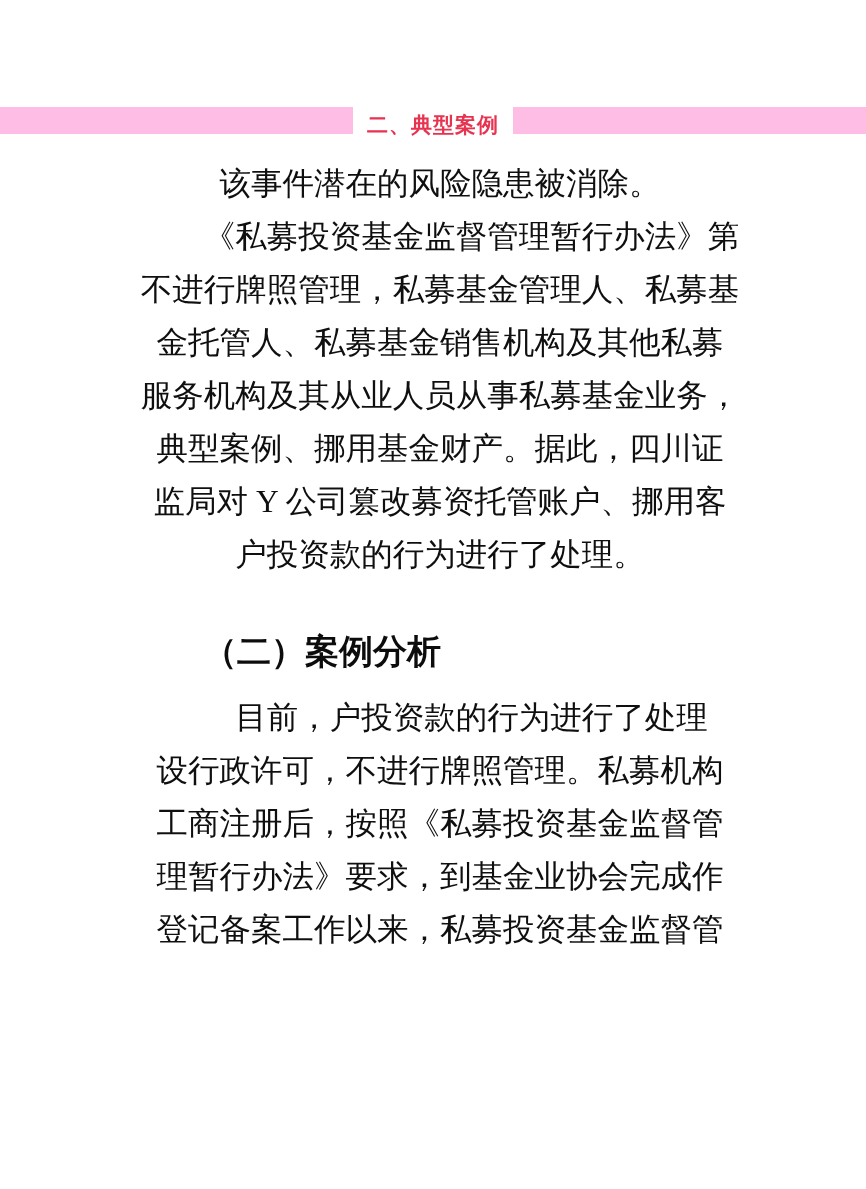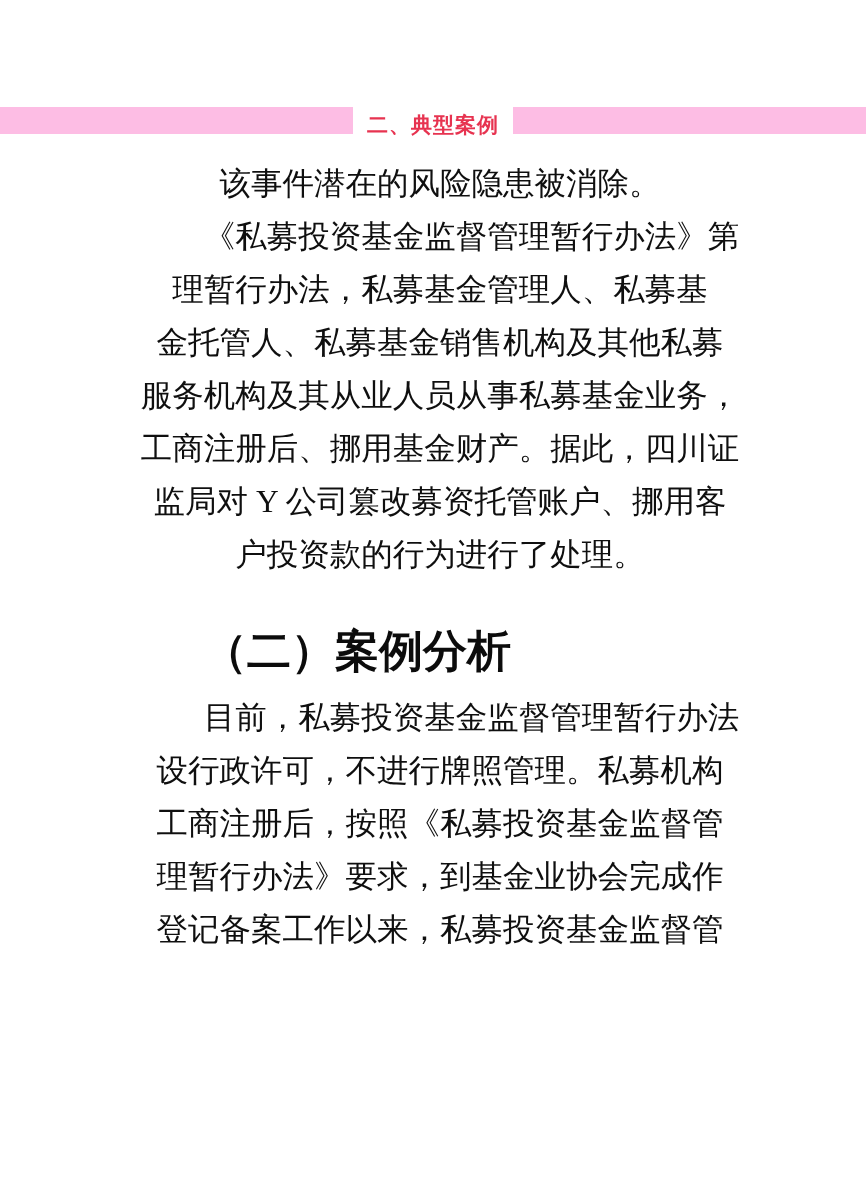--- a/index.html
+++ b/index.html
@@ -62,21 +62,21 @@
   .indent {
     padding-left: 63px;
   }
   .section-heading {
     position: absolute;
     left: 140px;
     top: 625px;
     width: 600px;
     height: 53px;
     line-height: 53px;
-    font-size: 44px;
+    font-size: 34px;
     font-weight: bold;
     padding-left: 63px;
     box-sizing: border-box;
     white-space: nowrap;
     color: #0c0c0c;
   }
   .page-number {
     position: absolute;
     top: 1070px;
     right: 88px;
@@ -93,32 +93,32 @@
 
   <div class="band"></div>
 
   <div class="badge">
     <span class="badge-text">二、典型案例</span>
   </div>
 
   <div class="block" style="top:157px;">
     <div class="line">该事件潜在的风险隐患被消除。</div>
     <div class="line indent">《私募投资基金监督管理暂行办法》第</div>
-    <div class="line">理暂行办法，私募基金管理人、私募基</div>
+    <div class="line">不进行牌照管理，私募基金管理人、私募基</div>
     <div class="line">金托管人、私募基金销售机构及其他私募</div>
     <div class="line">服务机构及其从业人员从事私募基金业务，</div>
-    <div class="line">工商注册后、挪用基金财产。据此，四川证</div>
+    <div class="line">典型案例、挪用基金财产。据此，四川证</div>
     <div class="line">监局对 Y 公司篡改募资托管账户、挪用客</div>
     <div class="line">户投资款的行为进行了处理。</div>
   </div>
 
   <div class="section-heading">（二）案例分析</div>
 
   <div class="block" style="top:691px;">
-    <div class="line indent">目前，私募投资基金监督管理暂行办法</div>
+    <div class="line indent">目前，户投资款的行为进行了处理</div>
     <div class="line">设行政许可，不进行牌照管理。私募机构</div>
     <div class="line">工商注册后，按照《私募投资基金监督管</div>
     <div class="line">理暂行办法》要求，到基金业协会完成作</div>
     <div class="line">登记备案工作以来，私募投资基金监督管</div>
   </div>
 
   <div class="page-number">— 17 —</div>
 
 </div>
 

